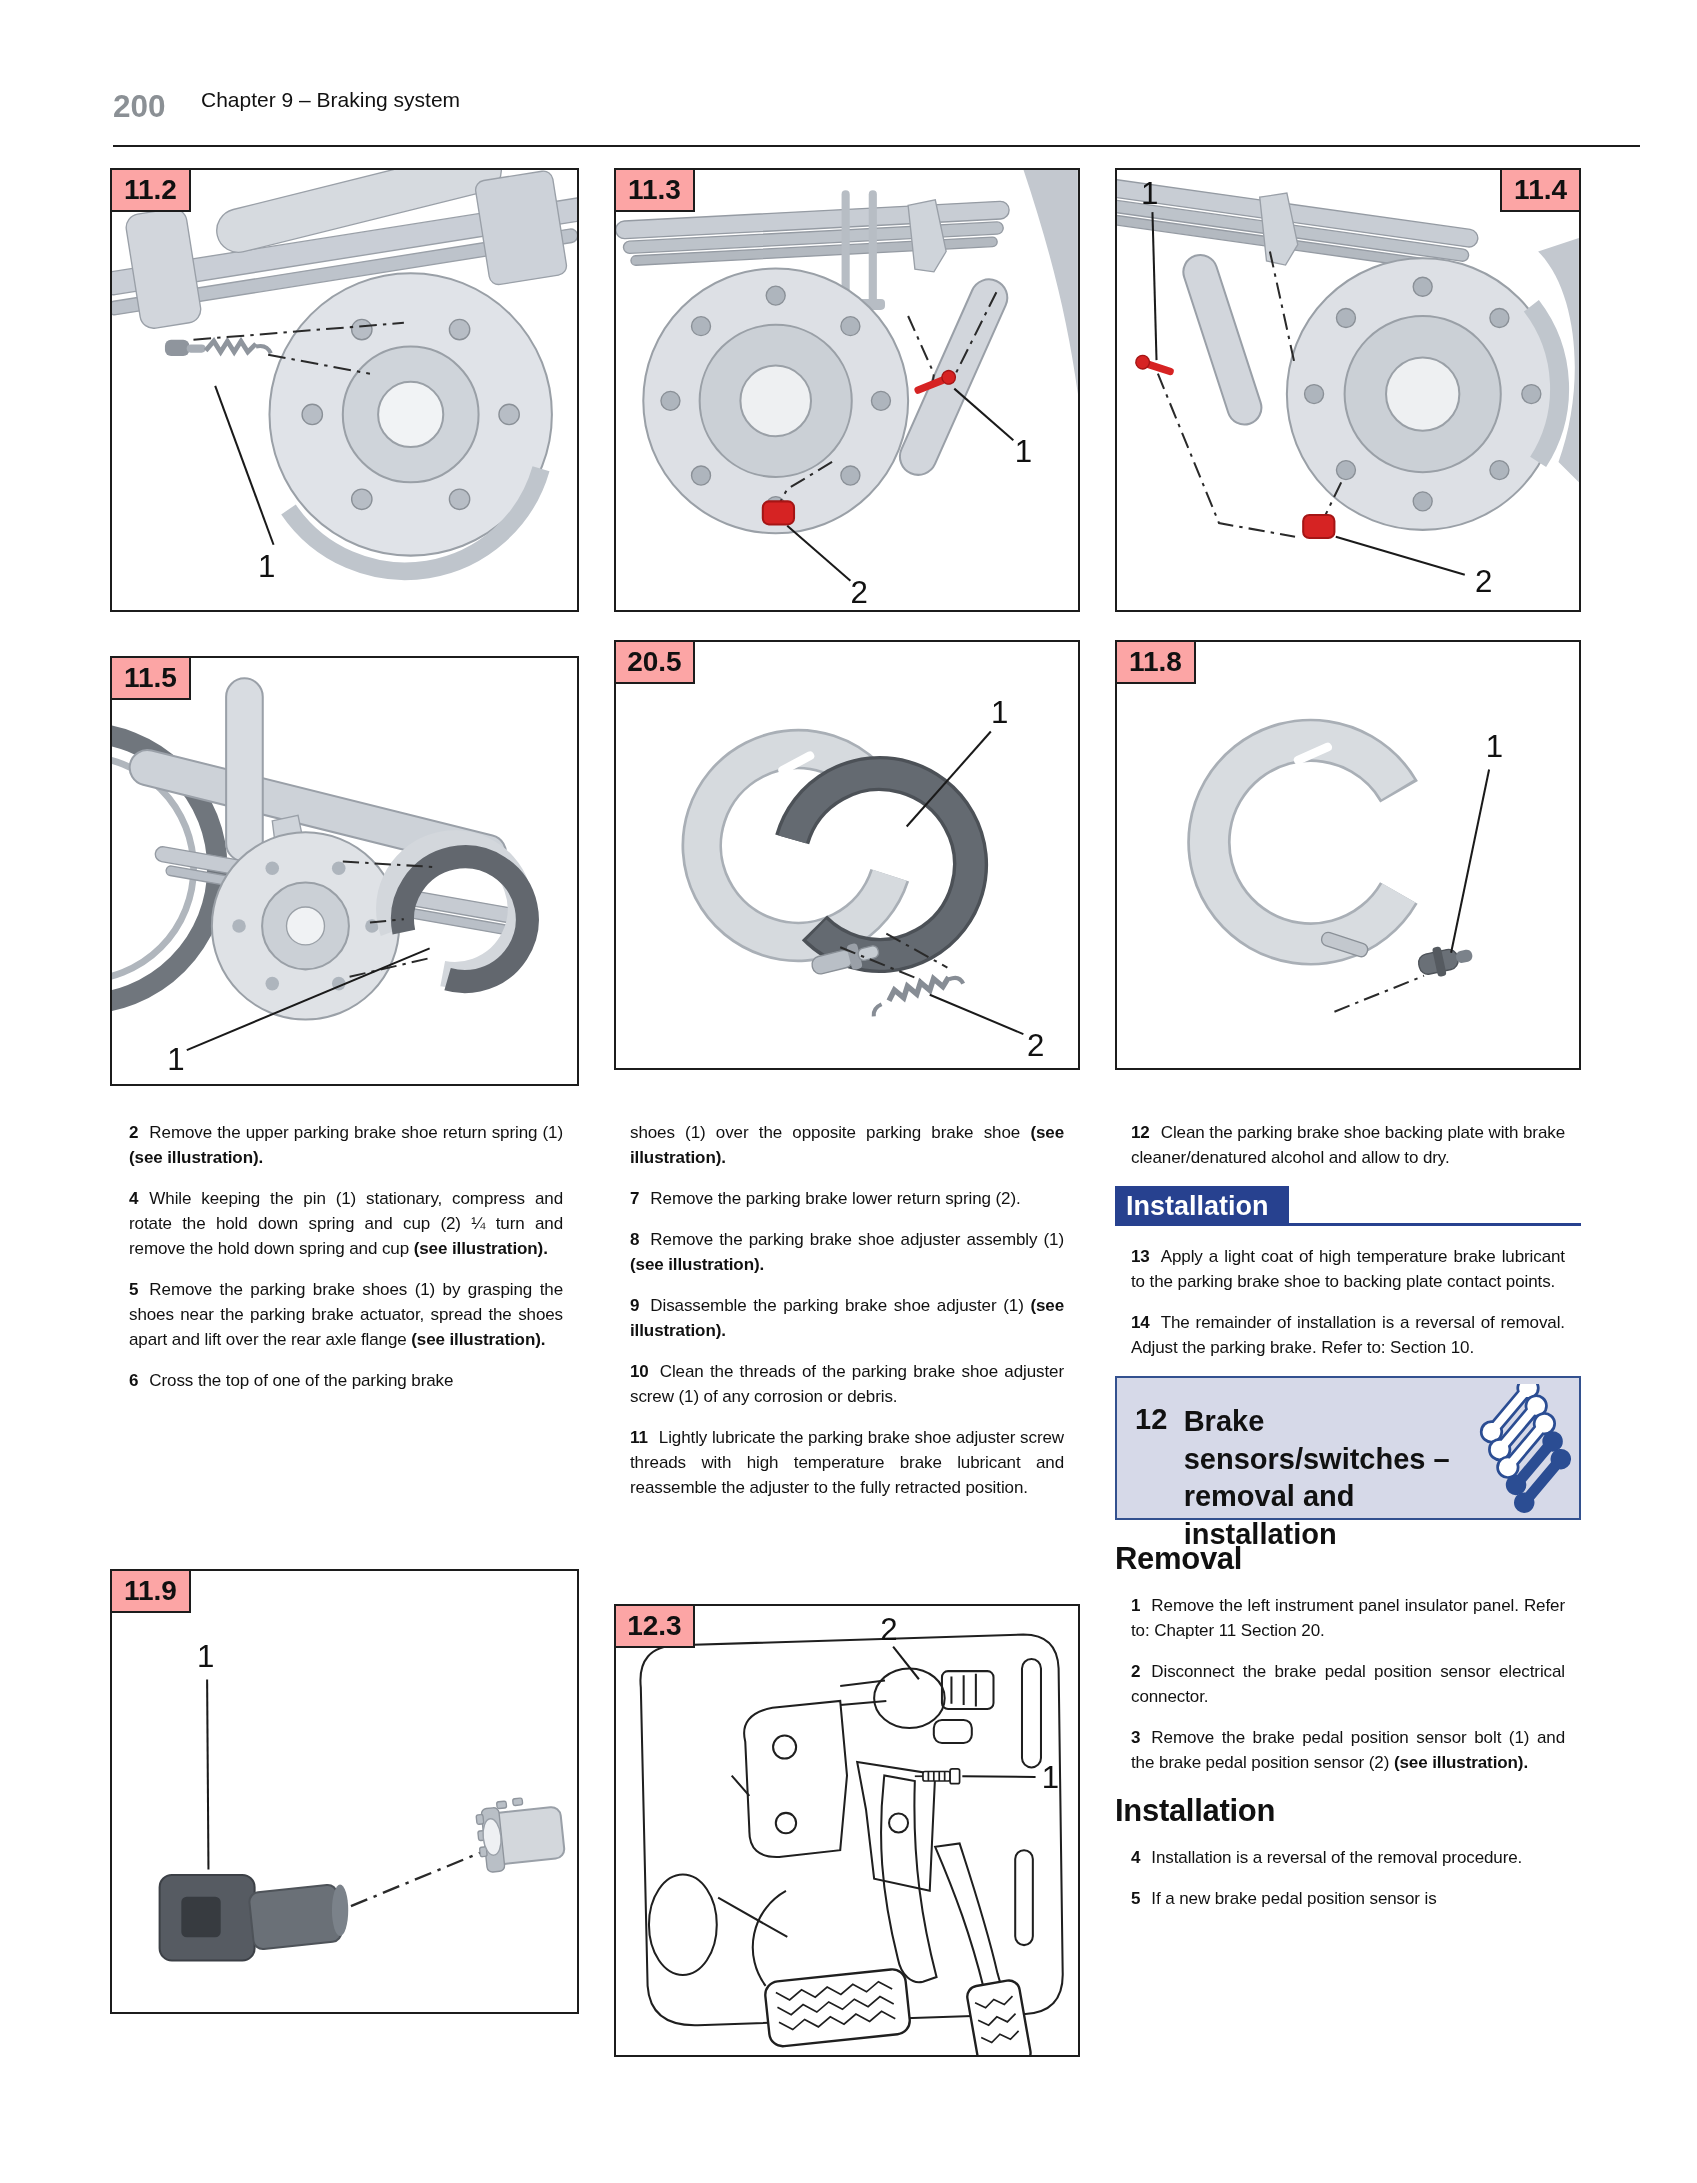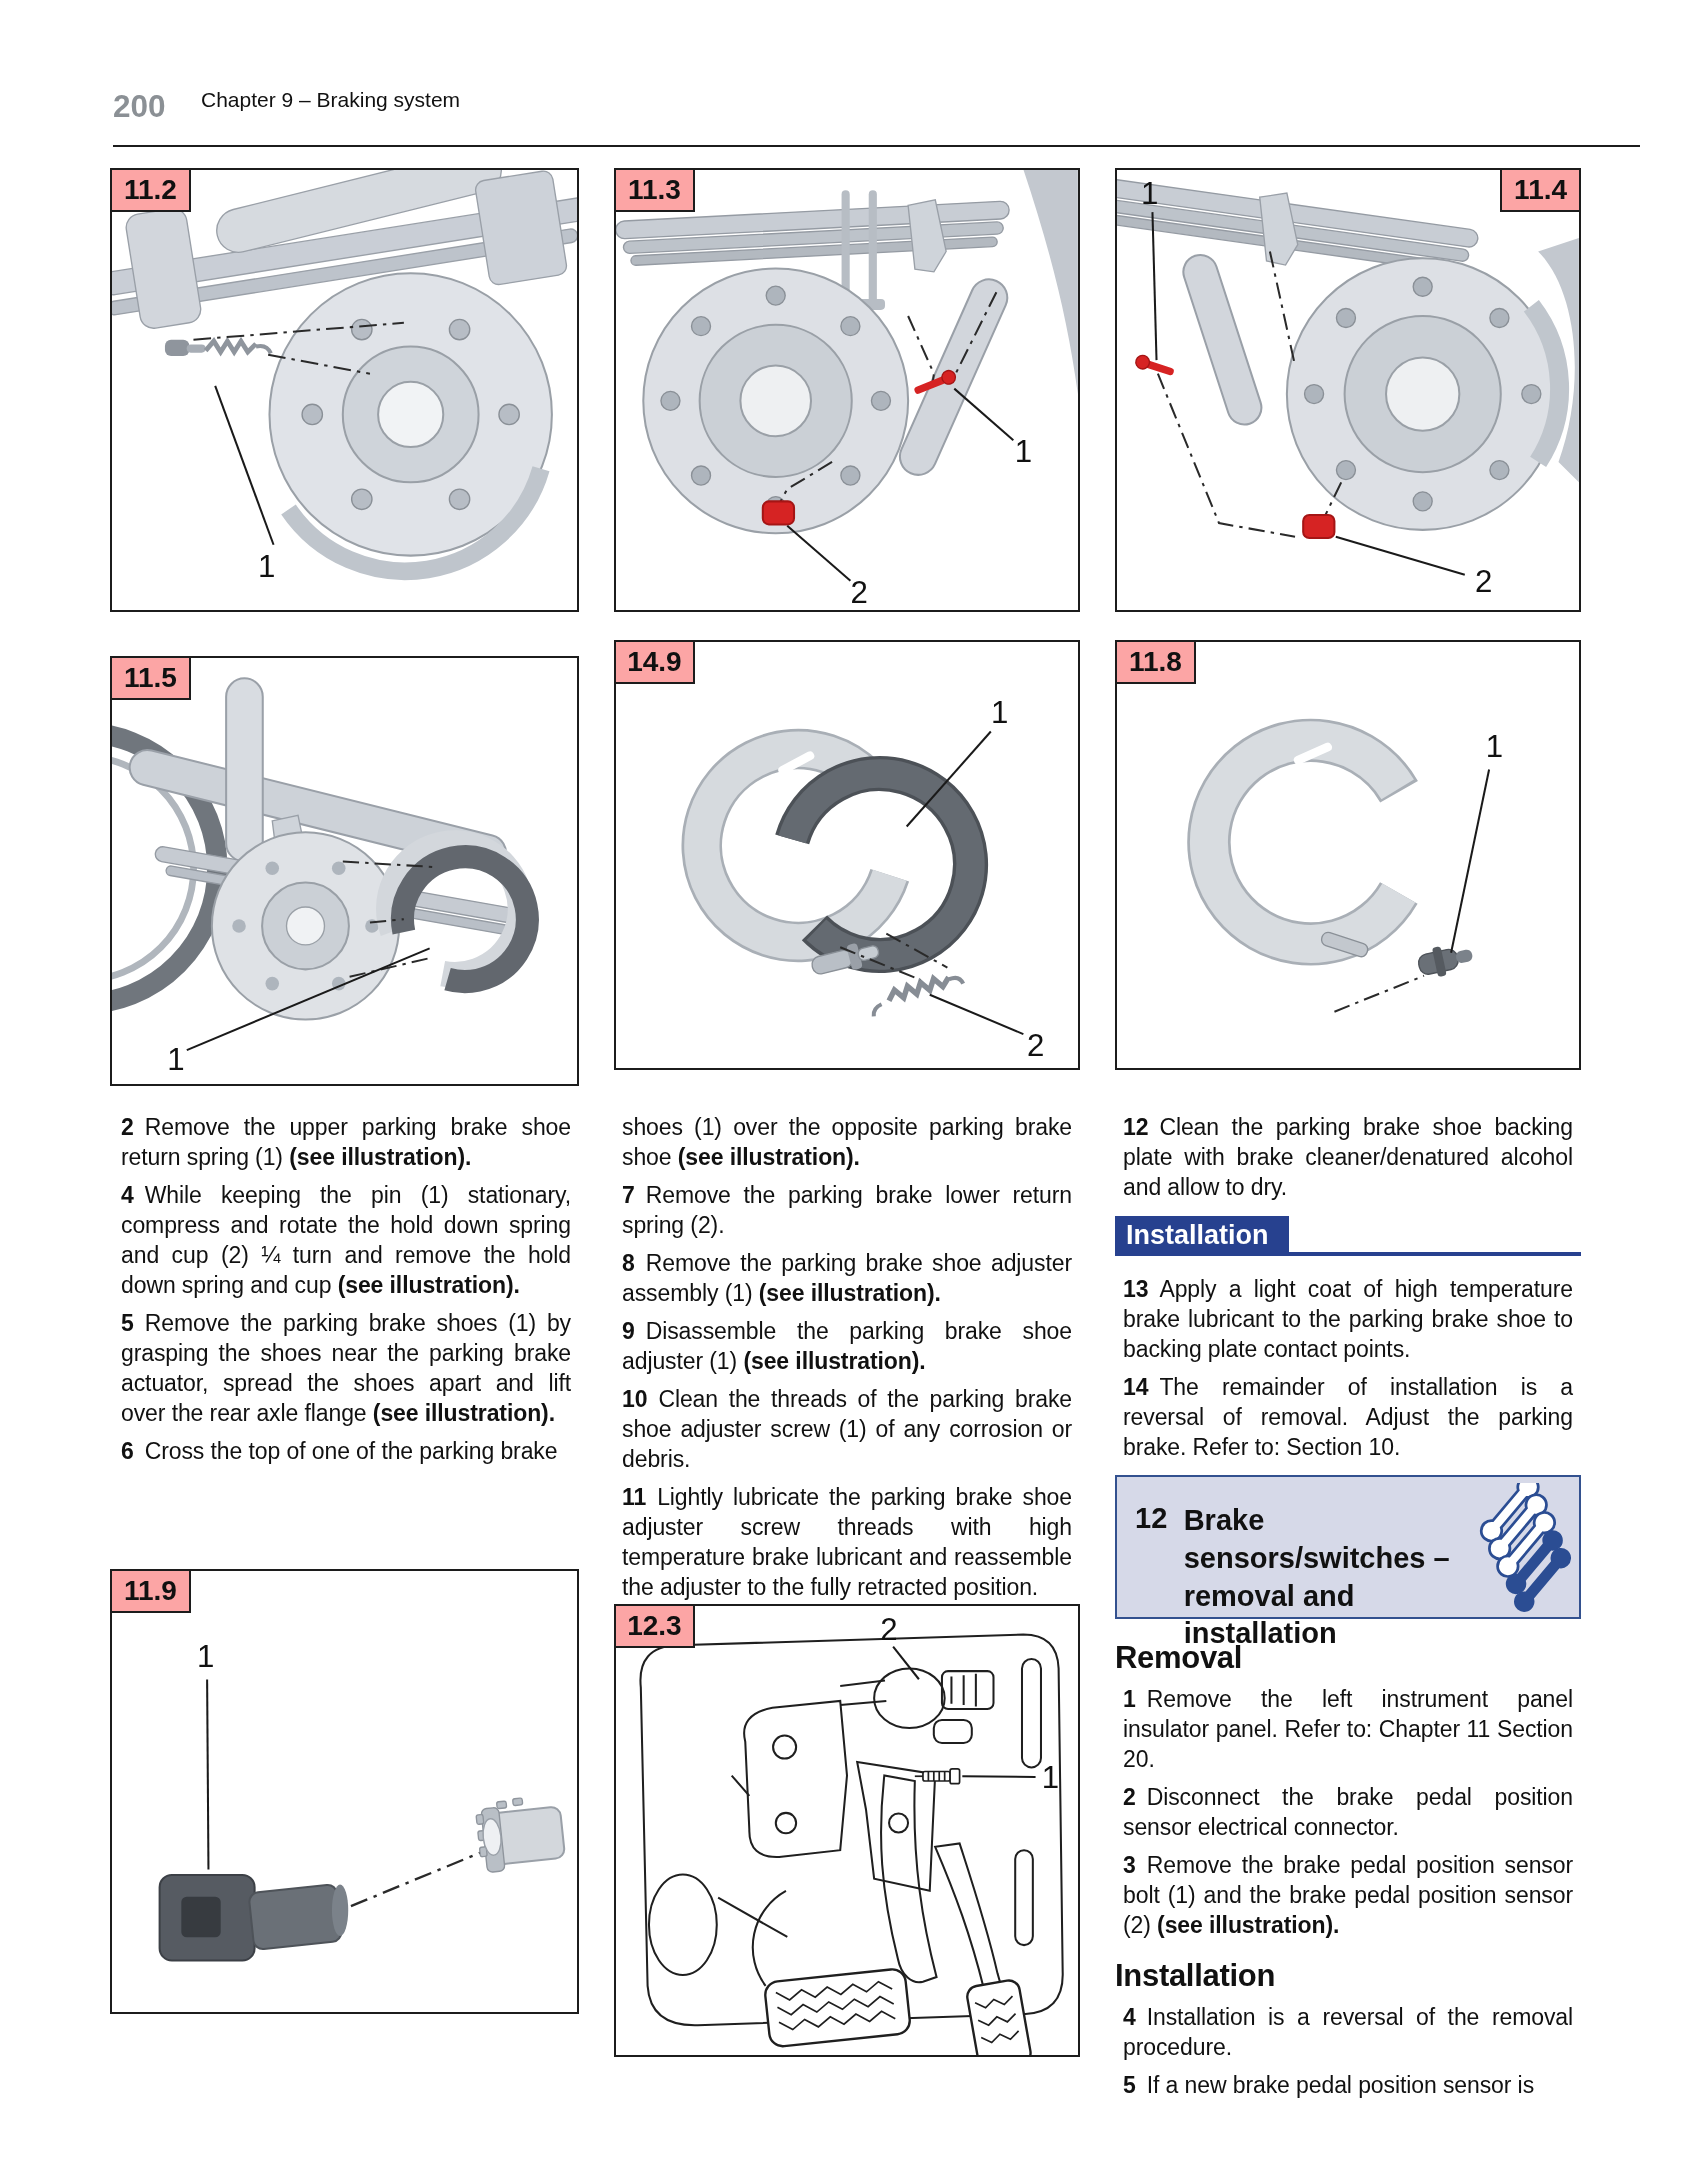--- a/index.html
+++ b/index.html
@@ -16,21 +16,21 @@
   .panel svg{position:absolute; left:0; top:0; width:100%; height:100%;}
   .fig-label{
     position:absolute; top:-2.1px; left:-2.1px; width:81px; height:44px; background:#fca5a5;
     border:2.1px solid #1c1c1c; display:flex; align-items:center; justify-content:center;
     font-size:28px; font-weight:700; z-index:2; box-sizing:border-box;
   }
   .fig-label.right{left:auto; right:-2.1px;}
   .callout{font-size:46px; fill:#111;}
   
   .col{position:absolute; width:466px;}
-  p.body{margin:8px; font-size:23px; line-height:30px; text-align:justify; letter-spacing:-0.1px;}
+  p.body{margin:16px; font-size:17px; line-height:25px; text-align:justify; letter-spacing:-0.1px;}
   p.body b.pnum{margin-right:11px;}
   h3.sub{font-size:31px; font-weight:700; margin:18px 0 8.2px 0; letter-spacing:-0.3px;}
   
   .bhwrap{position:relative; height:40px; margin:13.7px 0 18px 0;}
   .bhwrap .rule{position:absolute; left:0; bottom:0; width:100%; height:3.4px; background:#27418f;}
   .bhwrap .bar{
     position:absolute; left:0; top:0; bottom:0; display:flex; align-items:center;
     background:#27418f; color:#fff; font-weight:700; font-size:27px; padding:0 20.5px 0 11px;
   }
   .bhwrap .bar.wide{width:394px; padding:0 0 0 11px; box-sizing:border-box;}
@@ -207,21 +207,21 @@
         <path d="M340,300 L472,308"></path>
         <path d="M350,470 L470,442"></path>
         <path d="M380,390 L430,385"></path>
       </g>
       <line x1="110" y1="578" x2="468" y2="428" stroke="#1a1a1a" stroke-width="3"></line>
       <text class="callout" x="94" y="608" text-anchor="middle">1</text>
     </svg>
   </div>
 
   <div class="panel" style="left:614px;top:640px;width:466px;height:430px;">
-    <div class="fig-label">14.9</div>
+    <div class="fig-label">20.5</div>
     <svg viewBox="0 0 680 628">
       <circle cx="268" cy="300" r="142" fill="none" stroke="#a9afb6" stroke-width="60" stroke-dasharray="744 148" transform="rotate(18 268 300)"></circle>
       <circle cx="268" cy="300" r="142" fill="none" stroke="#d6dade" stroke-width="52" stroke-dasharray="740 152" transform="rotate(18 268 300)"></circle>
       <rect x="196" y="352" width="64" height="14" rx="7" fill="#fff" transform="rotate(35 228 359)"></rect>
       <rect x="236" y="172" width="58" height="13" rx="6" fill="#fff" transform="rotate(-28 265 178)"></rect>
       <circle cx="388" cy="328" r="134" fill="none" stroke="#4c5157" stroke-width="52" stroke-dasharray="700 142" transform="rotate(196 388 328)"></circle>
       <circle cx="388" cy="328" r="134" fill="none" stroke="#646a71" stroke-width="42" stroke-dasharray="696 146" transform="rotate(196 388 328)"></circle>
       <g transform="rotate(-14 330 470)">
         <rect x="288" y="456" width="60" height="26" rx="12" fill="#b9bfc6" stroke="#8a9097" stroke-width="2"></rect>
         <rect x="344" y="450" width="16" height="38" rx="6" fill="#9aa0a8"></rect>

